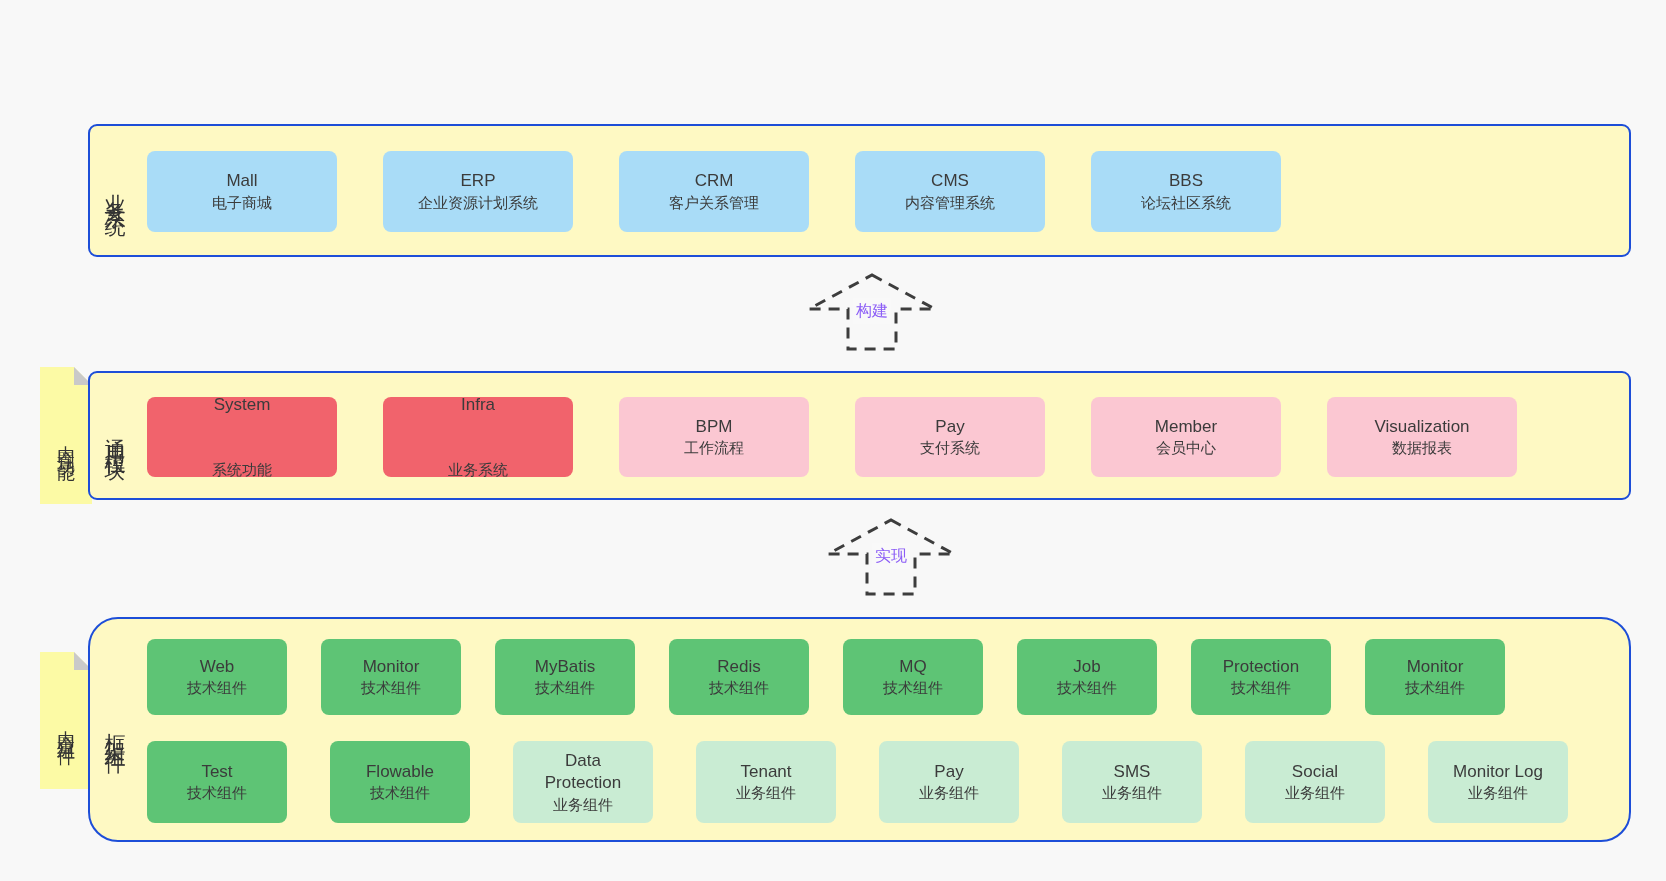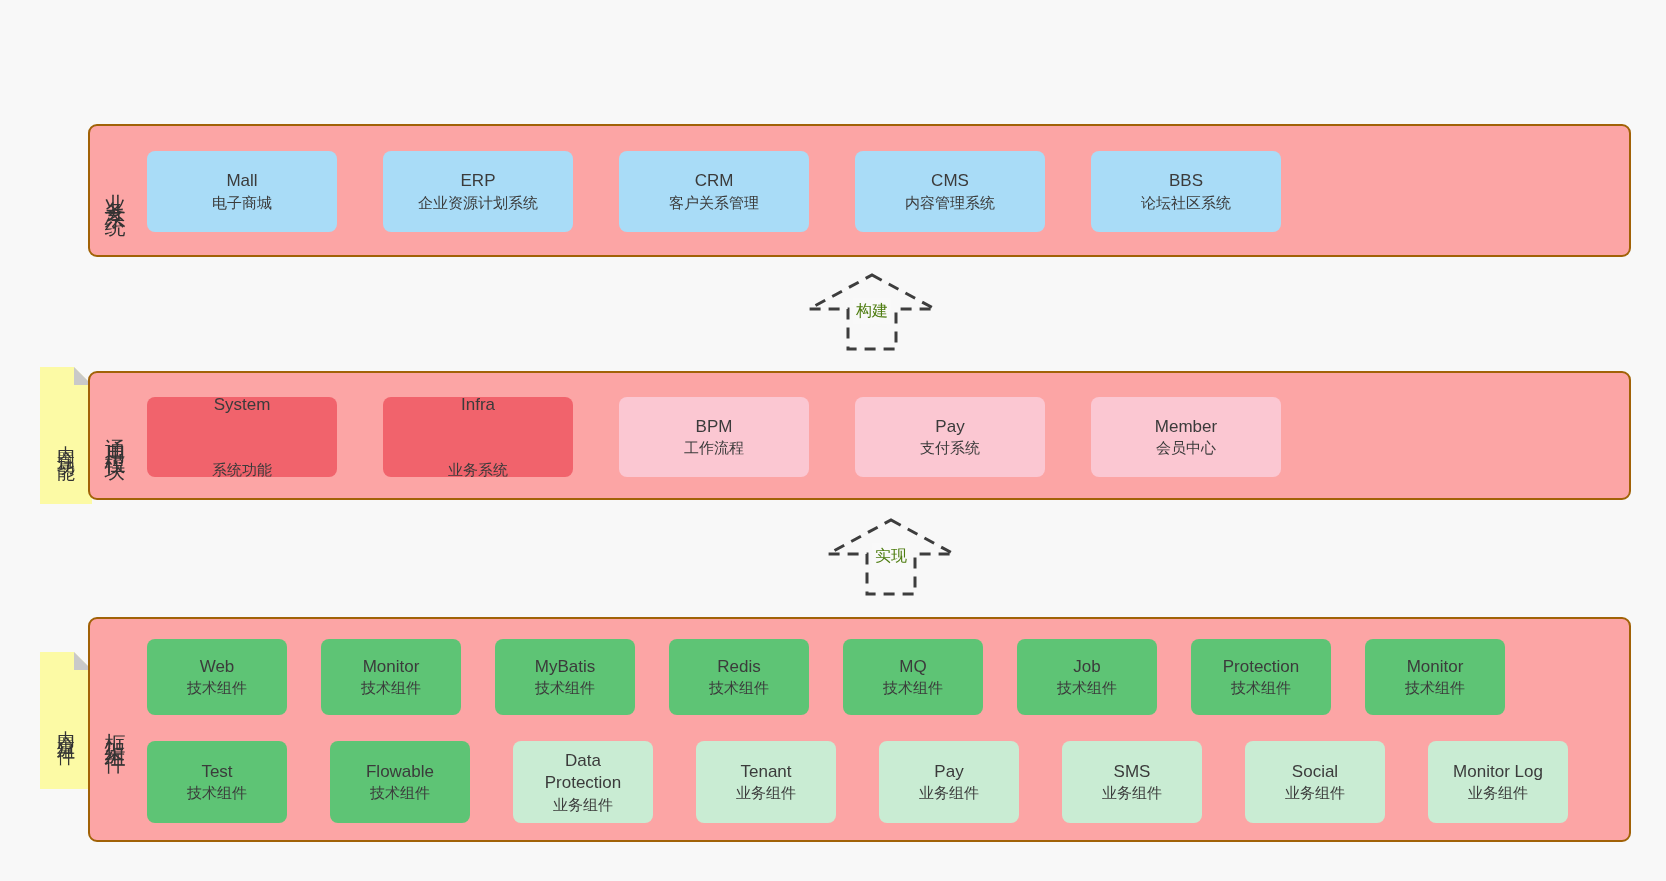--- a/index.html
+++ b/index.html
@@ -10,28 +10,28 @@
     color:#3b3b3b;
     position:relative;
     overflow:hidden;
   }
   .stage{position:absolute;inset:0;}
 
   
   .band{
     position:absolute;
     left:88px;width:1543px;
-    background:#fca5a5;
-    border:2px solid #a16207;
+    background:#fef9c3;
+    border:2px solid #1d4ed8;
     border-radius:9px;
     box-sizing:border-box;
   }
   .band1{top:124px;height:133px;}
   .band2{top:371px;height:129px;}
-  .band3{top:617px;height:225px;}
+  .band3{top:617px;height:225px;border-radius:30px;}
 
   .vlabel{
     position:absolute;
     left:11px;top:50%;
     transform:translateY(-50%);
     writing-mode:vertical-rl;
     text-orientation:upright;
     letter-spacing:7px;
     font-size:21px;
     color:#333;
@@ -105,21 +105,21 @@
   .arrow{position:absolute;width:130px;height:78px;}
   .arrow1{left:807px;top:273px;}
   .arrow2{left:826px;top:518px;text-align:center;}
   .arrow svg{position:absolute;inset:0;overflow:visible;}
   .arrow-label{
     position:absolute;
     left:50%;top:38px;
     transform:translate(-50%,-50%);
     background:#f9f9f9;
     font-size:16px;
-    color:#4d7c0f;
+    color:#8b5cf6;
     padding:2px 3px;
     white-space:nowrap;
   }
 </style>
 </head>
 <body>
 
 <div class="stage">
 
   <div class="sticky sticky1">
@@ -178,20 +178,24 @@
         <div class="zh">工作流程</div>
       </div>
       <div class="box pink w6">
         <div class="en">Pay</div>
         <div class="zh">支付系统</div>
       </div>
       <div class="box pink w6">
         <div class="en">Member</div>
         <div class="zh">会员中心</div>
       </div>
+      <div class="box pink w6">
+        <div class="en">Visualization</div>
+        <div class="zh">数据报表</div>
+      </div>
     </div>
   </section>
 
   <div class="arrow arrow2">
     <svg viewBox="0 0 130 78">
       <path d="M65 2 L128 36 L89 36 L89 76 L41 76 L41 36 L2 36 Z" fill="none" stroke="#3d3d3d" stroke-width="3" stroke-dasharray="11 8"></path>
     </svg>
     <span class="arrow-label">实现</span>
   </div>
 

